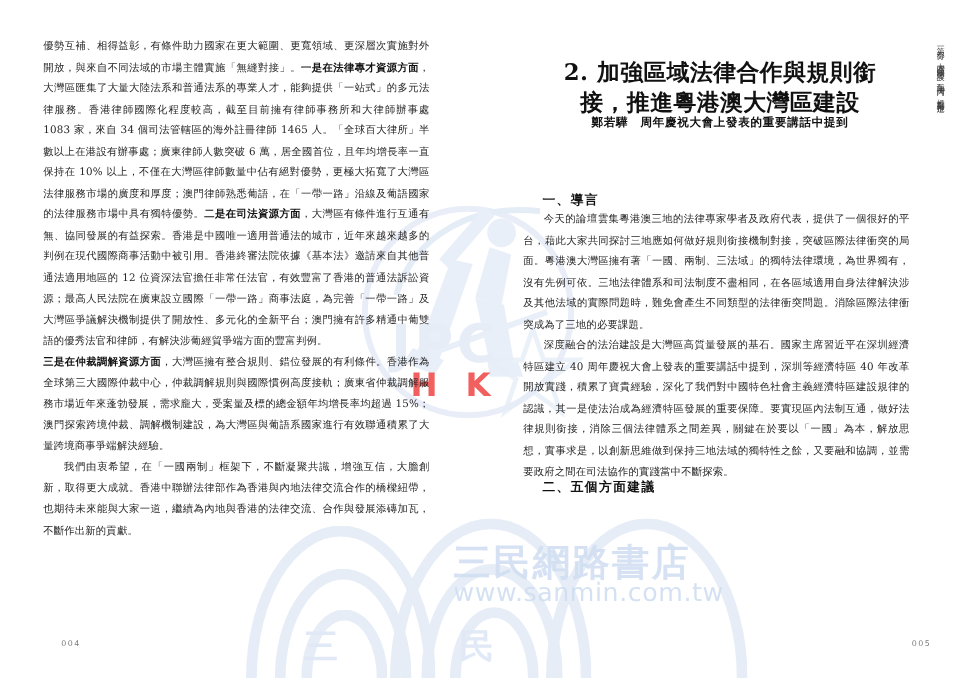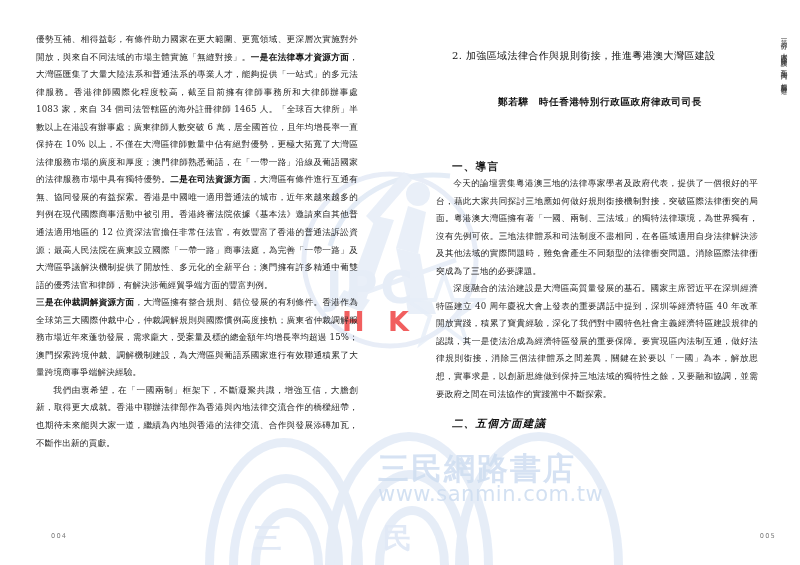--- a/index.html
+++ b/index.html
@@ -92,33 +92,33 @@
     color:#262626;
   }
   p.body + p.body{margin-top:0;}
   p.indent{text-indent:2em;}
 
   b.em{font-weight:700;color:#111;}
 
   
   .chapter-title{
     position:absolute;left:52px;top:36px;width:296px;
-    font-weight:400;font-size:10px;line-height:25px;
+    text-align:center;font-weight:700;font-size:19px;line-height:25px;
     letter-spacing:.4px;color:#111;
   }
   .chapter-author{
     position:absolute;left:52px;top:96px;width:296px;
     text-align:center;font-weight:700;font-size:9.6px;letter-spacing:.6px;color:#111;
   }
   .sec-head{
     text-align:left;font-weight:700;font-size:10.6px;letter-spacing:1.2px;
     color:#111;
   }
   .sec-1{position:absolute;left:52px;top:151px;width:296px;}
-  .sec-2{position:absolute;left:52px;top:408px;width:296px;font-style:italic;}
+  .sec-2{position:absolute;left:52px;top:390px;width:296px;}
 
   .rp-block{position:absolute;left:36px;width:322px;}
   .rp-intro{top:175px;}
   .rp-props{top:435px;}
 
   
   .running-head{
     position:absolute;right:11px;top:34px;
     writing-mode:vertical-rl;text-orientation:upright;
     font-size:6.6px;line-height:10.5px;letter-spacing:1.3px;
@@ -187,21 +187,21 @@
         <p class="body"><span>優勢互補、相得益彰，有條件助力國家在更大範圍、更寬領域、更深層次實施對外開放，與來自不同法域的市場主體實施「無縫對接」。</span><b class="em">一是在法律專才資源方面</b><span>，大灣區匯集了大量大陸法系和普通法系的專業人才，能夠提供「一站式」的多元法律服務。香港律師國際化程度較高，截至目前擁有律師事務所和大律師辦事處 1083 家，來自 34 個司法管轄區的海外註冊律師 1465 人。「全球百大律所」半數以上在港設有辦事處；廣東律師人數突破 6 萬，居全國首位，且年均增長率一直保持在 10% 以上，不僅在大灣區律師數量中佔有絕對優勢，更極大拓寬了大灣區法律服務市場的廣度和厚度；澳門律師熟悉葡語，在「一帶一路」沿線及葡語國家的法律服務市場中具有獨特優勢。</span><b class="em">二是在司法資源方面</b><span>，大灣區有條件進行互通有無、協同發展的有益探索。香港是中國唯一適用普通法的城市，近年來越來越多的判例在現代國際商事活動中被引用。香港終審法院依據《基本法》邀請來自其他普通法適用地區的 12 位資深法官擔任非常任法官，有效豐富了香港的普通法訴訟資源；最高人民法院在廣東設立國際「一帶一路」商事法庭，為完善「一帶一路」及大灣區爭議解決機制提供了開放性、多元化的全新平台；澳門擁有許多精通中葡雙語的優秀法官和律師，有解決涉葡經貿爭端方面的豐富判例。</span></p>
         <p class="body"><b class="em">三是在仲裁調解資源方面</b><span>，大灣區擁有整合規則、錯位發展的有利條件。香港作為全球第三大國際仲裁中心，仲裁調解規則與國際慣例高度接軌；廣東省仲裁調解服務市場近年來蓬勃發展，需求龐大，受案量及標的總金額年均增長率均超過 15%；澳門探索跨境仲裁、調解機制建設，為大灣區與葡語系國家進行有效聯通積累了大量跨境商事爭端解決經驗。</span></p>
         <p class="body indent"><span>我們由衷希望，在「一國兩制」框架下，不斷凝聚共識，增強互信，大膽創新，取得更大成就。香港中聯辦法律部作為香港與內地法律交流合作的橋樑紐帶，也期待未來能與大家一道，繼續為內地與香港的法律交流、合作與發展添磚加瓦，不斷作出新的貢獻。</span></p>
       </div>
     <div class="folio folio-left">004</div>
   </div>
 
   <div class="page page-right">
 
     <h1 class="chapter-title">2. 加強區域法律合作與規則銜接，推進粵港澳大灣區建設</h1>
-    <div class="chapter-author">鄭若驊　時任香港特別行政區政府律政司司長</div>
+    <div class="chapter-author">鄭若驊　周年慶祝大會上發表的重要講話中提到</div>
 
     <h2 class="sec-head sec-1">一、導言</h2>
     <div class="rp-block rp-intro" id="right-intro">
         <p class="body indent"><span>今天的論壇雲集粵港澳三地的法律專家學者及政府代表，提供了一個很好的平台，藉此大家共同探討三地應如何做好規則銜接機制對接，突破區際法律衝突的局面。粵港澳大灣區擁有著「一國、兩制、三法域」的獨特法律環境，為世界獨有，沒有先例可依。三地法律體系和司法制度不盡相同，在各區域適用自身法律解決涉及其他法域的實際問題時，難免會產生不同類型的法律衝突問題。消除區際法律衝突成為了三地的必要課題。</span></p>
         <p class="body indent"><span>深度融合的法治建設是大灣區高質量發展的基石。國家主席習近平在深圳經濟特區建立 40 周年慶祝大會上發表的重要講話中提到，深圳等經濟特區 40 年改革開放實踐，積累了寶貴經驗，深化了我們對中國特色社會主義經濟特區建設規律的認識，其一是使法治成為經濟特區發展的重要保障。要實現區內法制互通，做好法律規則銜接，消除三個法律體系之間差異，關鍵在於要以「一國」為本，解放思想，實事求是，以創新思維做到保持三地法域的獨特性之餘，又要融和協調，並需要政府之間在司法協作的實踐當中不斷探索。</span></p>
       </div>
 
     <h2 class="sec-head sec-2">二、五個方面建議</h2>
 
     <div class="running-head">第一部分　大灣區法制建設：互聯灣內、規劃與推進</div>

